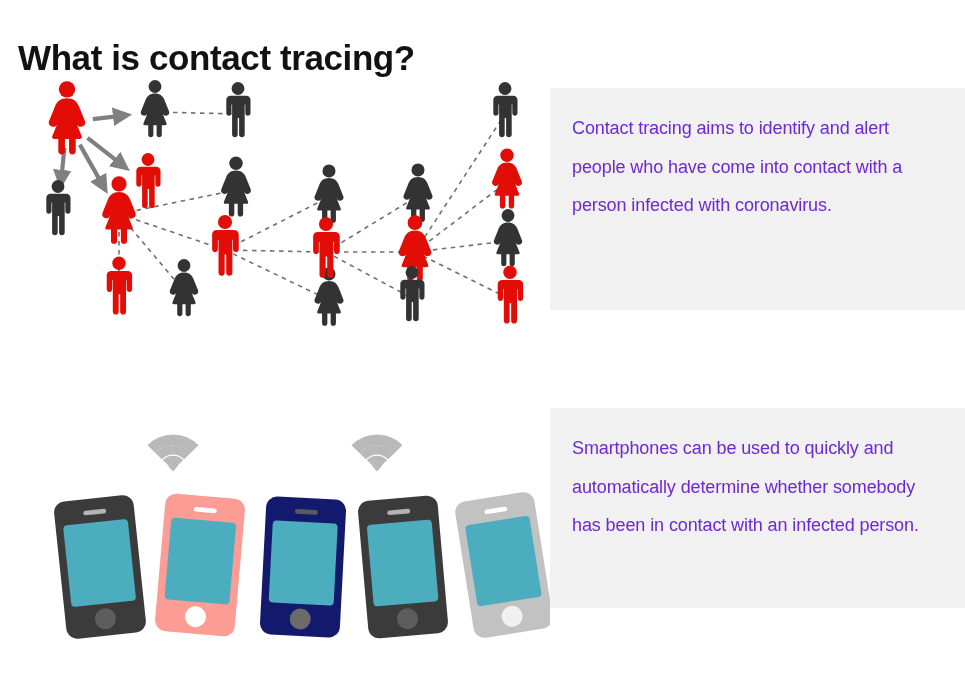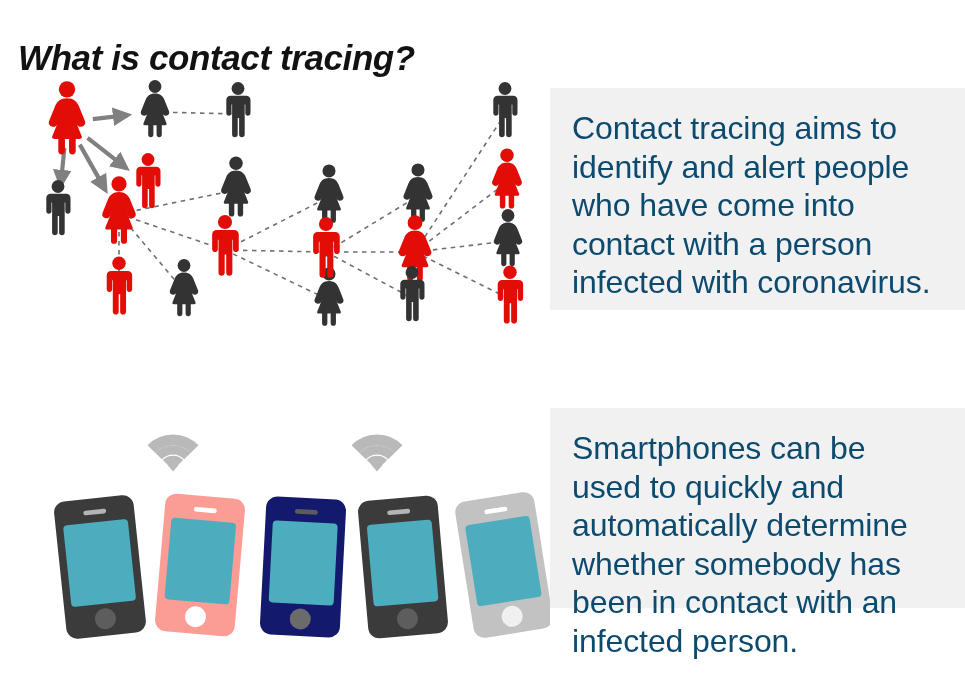--- a/index.html
+++ b/index.html
@@ -20,33 +20,32 @@
   #page-title {
     position: absolute;
     left: 18px;
     top: 16px;
     font-size: 35px;
     font-weight: bold;
     color: #121212;
     letter-spacing: -0.4px;
     line-height: 1.1;
     white-space: nowrap;
-    font-style: italic;
   }
 
   
   .text-panel {
     position: absolute;
     background: #f1f1f1;
     box-sizing: border-box;
   }
   .text-panel p {
     margin: 0;
-    color: #0c4a6e;
-    font-size: 32px;
+    color: #6d28d9;
+    font-size: 18px;
     line-height: 38.5px;
     letter-spacing: -0.1px;
   }
   #panel-tracing {
     left: 550px;
     top: 88px;
     width: 415px;
     height: 222px;
     padding: 21px 22px 0 22px;
   }

